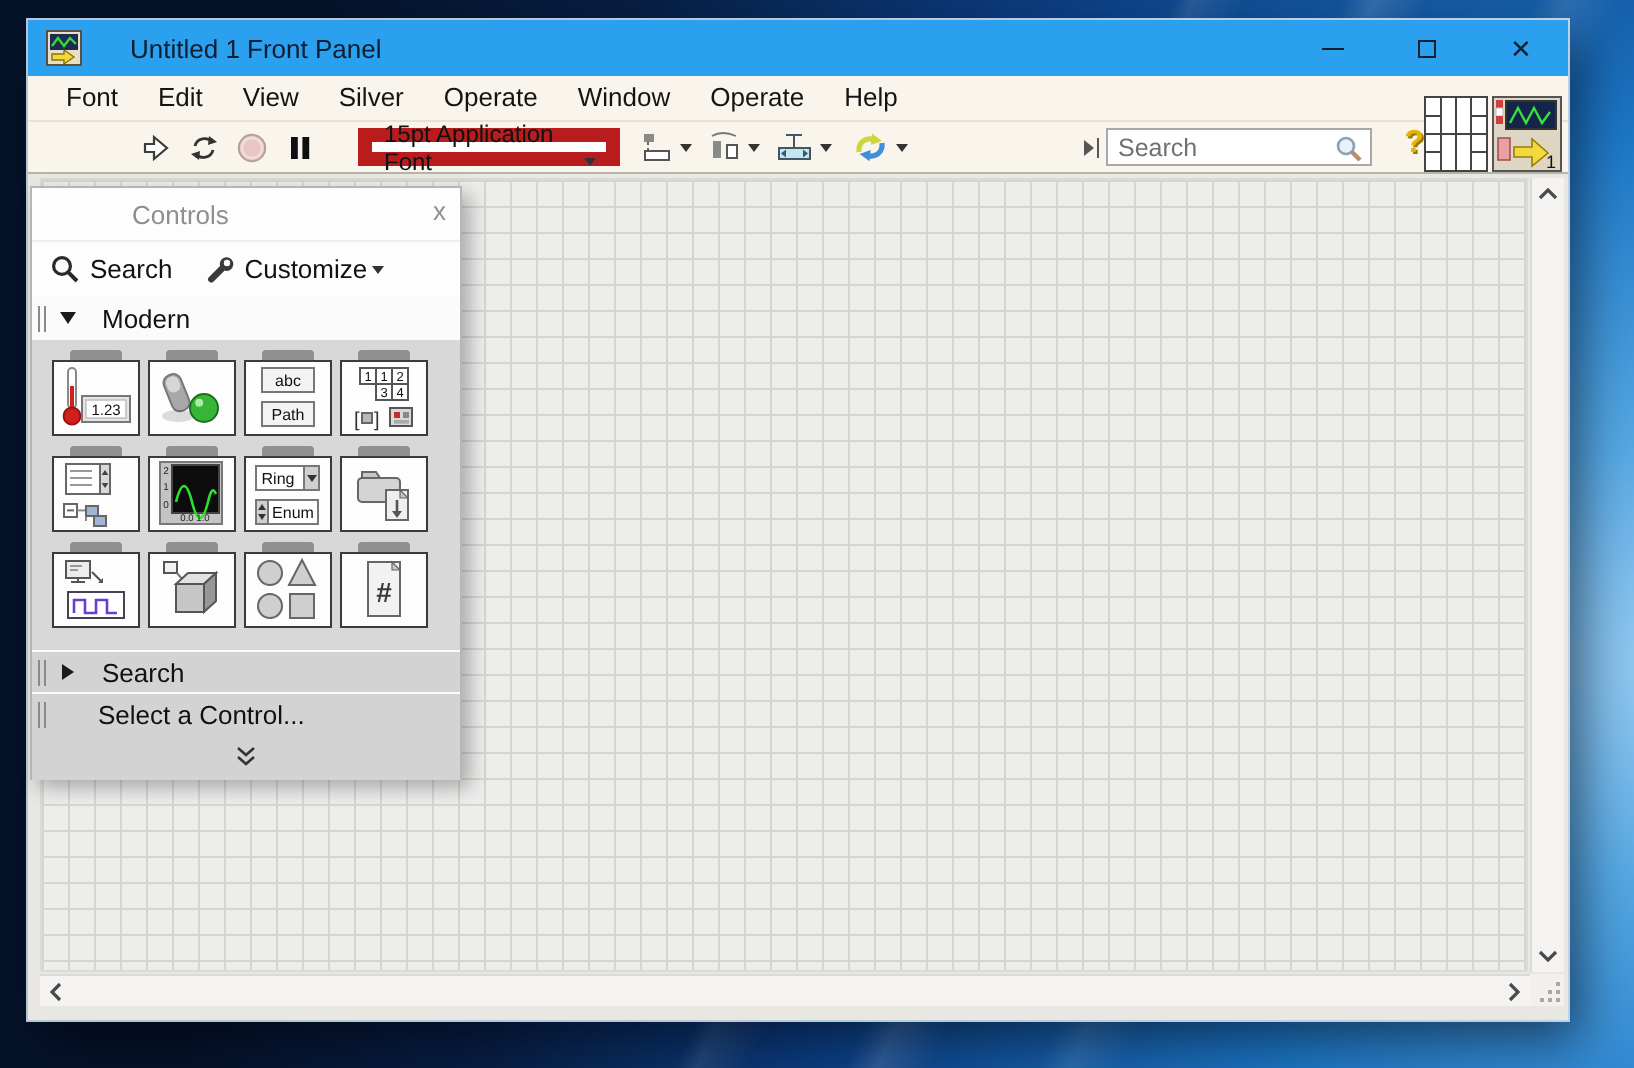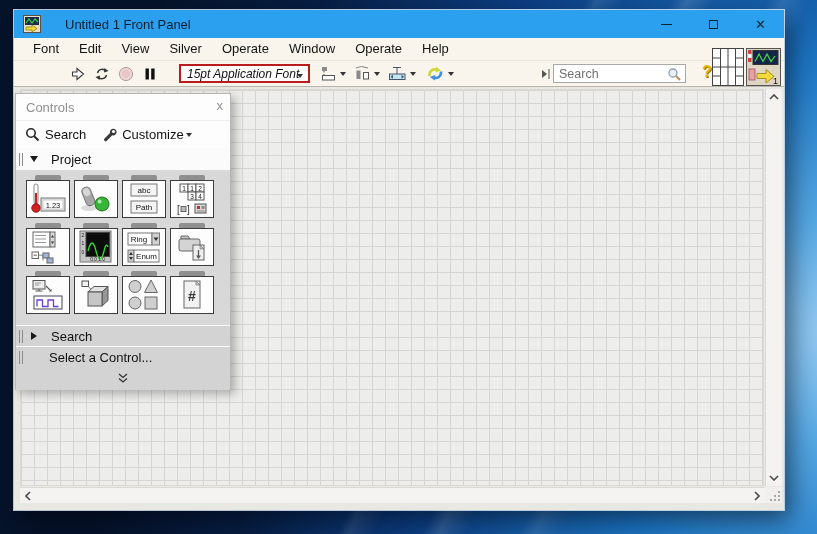--- a/index.html
+++ b/index.html
@@ -22,22 +22,22 @@
   .glyph-min { width:11px; height:0; border-top:1px solid #14202e; }
   .glyph-max { width:9px; height:9px; border:1px solid #14202e; }
   .glyph-close { font-size:13px; color:#14202e; line-height:1; }
 
   .menubar { position:absolute; left:0; top:28px; width:100%; height:23px; background:#f9f5ec;
     border-bottom:1px solid #e6e2d8; display:flex; align-items:center; padding-left:9px; }
   .menu-item { font-size:13px; color:#141414; padding:0 10px; line-height:22px; }
 
   .toolbar { position:absolute; left:0; top:51px; width:100%; height:26px; background:#f9f5ec; border-bottom:1px solid #b7b4aa; }
   .tbtn { position:absolute; top:4px; width:18px; height:18px; }
-  .fontbox { position:absolute; left:165px; top:3px; width:131px; height:19px; background:#fdfdfd; border:2px solid #b91c1c;
-    font-size:12px; color:#111; display:flex; align-items:center; padding-left:6px;font-style:italic; }
+  .fontbox { position:absolute; left:165px; top:3px; width:131px; height:19px; background:#fdfdfd; border:7px solid #b91c1c;
+    font-size:12px; color:#111; display:flex; align-items:center; padding-left:6px; }
   .fontbox .arr { position:absolute; right:5px; top:8px; }
   .tri-down { width:0; height:0; border-left:4px solid transparent; border-right:4px solid transparent; border-top:5px solid #333; }
   .tri-down.sm { border-left-width:3.5px; border-right-width:3.5px; border-top-width:4px; }
   .ddgroup { position:absolute; top:4px; display:flex; align-items:center; gap:3px; }
   .searchbox { position:absolute; left:539px; top:3px; width:133px; height:19px; background:#fff; border:1px solid #a8a8a8; }
   .searchbox input { position:absolute; left:5px; top:1px; width:105px; height:15px; border:none; outline:none;
     font-size:12.5px; color:#333; font-family:"Liberation Sans",sans-serif; background:transparent; }
   .searchbox input::placeholder { color:#707070; }
 
   .icon-pane { position:absolute; top:38px; height:38px; background:#f9f5ec; display:flex; gap:2px; }
@@ -50,21 +50,21 @@
   .vscroll { position:absolute; left:751px; top:2px; width:17px; height:397px; background:#f4f3f1; border-left:1px solid #dadad6; }
   .hscroll { position:absolute; left:6px; top:400px; width:745px; height:16px; background:#f4f3f1; border-top:1px solid #dadad6; }
   .scrollbtn { position:absolute; width:16px; height:16px; display:flex; align-items:center; justify-content:center; }
   .corner { position:absolute; left:751px; top:400px; width:17px; height:16px; background:#f1f0ee; }
   .grip { position:absolute; right:2px; bottom:2px; width:10px; height:10px; }
   .grip i { position:absolute; width:2px; height:2px; background:#a8a7a3; }
 
   
   .palette { position:absolute; left:1px; top:83px; width:216px; height:297px; background:#fdfdfd;
     border:1px solid #b6b6b6; box-shadow:4px 4px 9px rgba(0,0,0,.28); z-index:3; }
-  .pal-title { position:relative; height:26px; display:flex; align-items:center; }
+  .pal-title { position:relative; height:26px; display:flex; align-items:center;margin-left:40px; }
   .pal-title span { color:#8f8f8f; font-size:13px; margin-left:10px; }
   .pal-close { position:absolute; right:7px; top:4px; color:#cfcfcf; font-size:13px; }
   .pal-search { position:relative; height:28px; border-top:1px solid #ededed; display:flex; align-items:center; font-size:13px; color:#111; }
   .pal-modern { position:relative; height:22px; background:#fbfbfb; display:flex; align-items:center; font-size:13px; color:#111; }
   .handle { width:4px; height:13px; border-left:1px solid #8a8a8a; border-right:1px solid #8a8a8a; margin-left:3px; }
   .tri-right { width:0; height:0; border-top:4.5px solid transparent; border-bottom:4.5px solid transparent; border-left:6px solid #1a1a1a; }
   .tri-down-b { width:0; height:0; border-left:4.5px solid transparent; border-right:4.5px solid transparent; border-top:6px solid #1a1a1a; }
   .pal-icons { position:relative; height:155px; background:#d8d8d8; }
   .tile { position:absolute; width:44px; height:38px; background:#fdfdfd; border:1px solid #3c3c3c; }
   .tab { position:absolute; width:26px; height:5px; background:#8f8f8f; border-radius:2px 2px 0 0; }
@@ -269,21 +269,21 @@
           <path d="M2.5 11.5 l5.5 -5.5 a3.4 3.4 0 1 1 2.3 2.3 l-5.5 5.5 a1.6 1.6 0 0 1 -2.3 -2.3 z" fill="#3a3a3a"></path>
           <circle cx="11.5" cy="4.5" r="1.6" fill="#fdfdfd"></circle>
         </svg>
         <span style="margin-left:4px">Customize</span>
         <span class="tri-down sm" style="margin-left:2px"></span>
       </div>
 
       <div class="pal-modern">
         <span class="handle"></span>
         <span class="tri-down-b" style="margin-left:7px"></span>
-        <span style="margin-left:13px">Project</span>
+        <span style="margin-left:13px">Modern</span>
       </div>
 
       <div class="pal-icons">
 
         <div class="tab" style="left:19px;top:5px"></div>
         <div class="tab" style="left:67px;top:5px"></div>
         <div class="tab" style="left:115px;top:5px"></div>
         <div class="tab" style="left:163px;top:5px"></div>
 
         <div class="tile" style="left:10px;top:10px">

